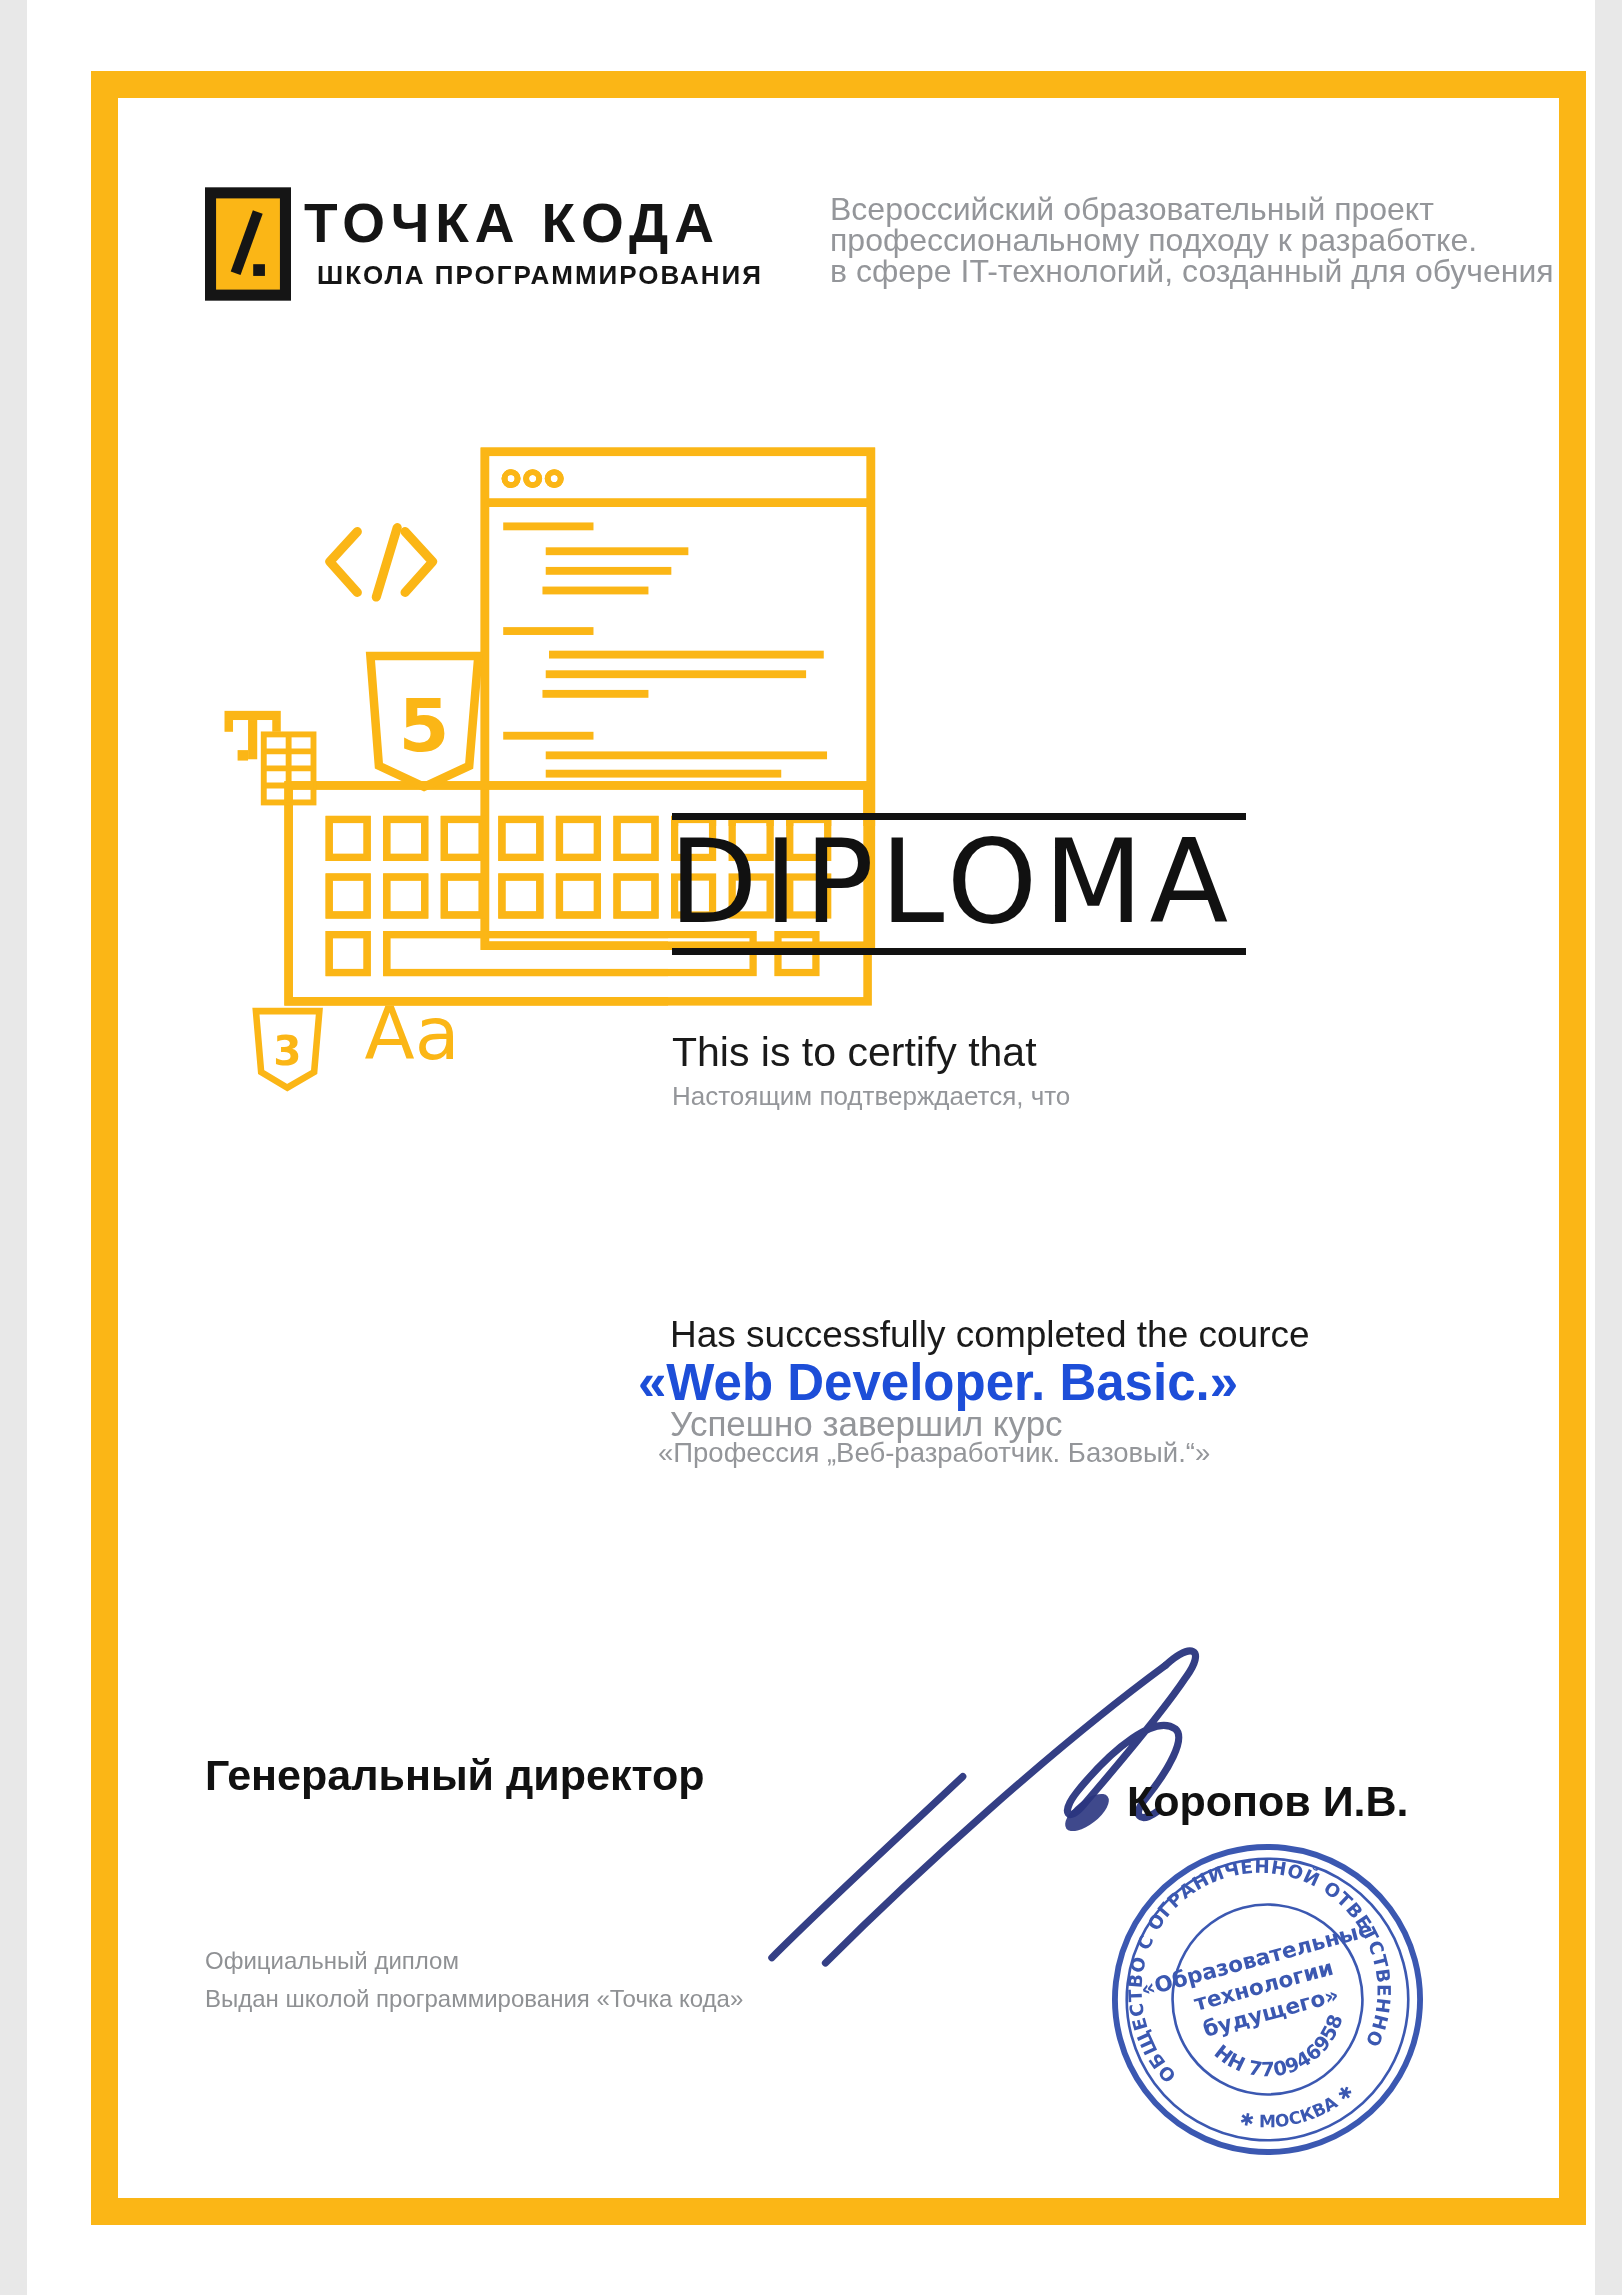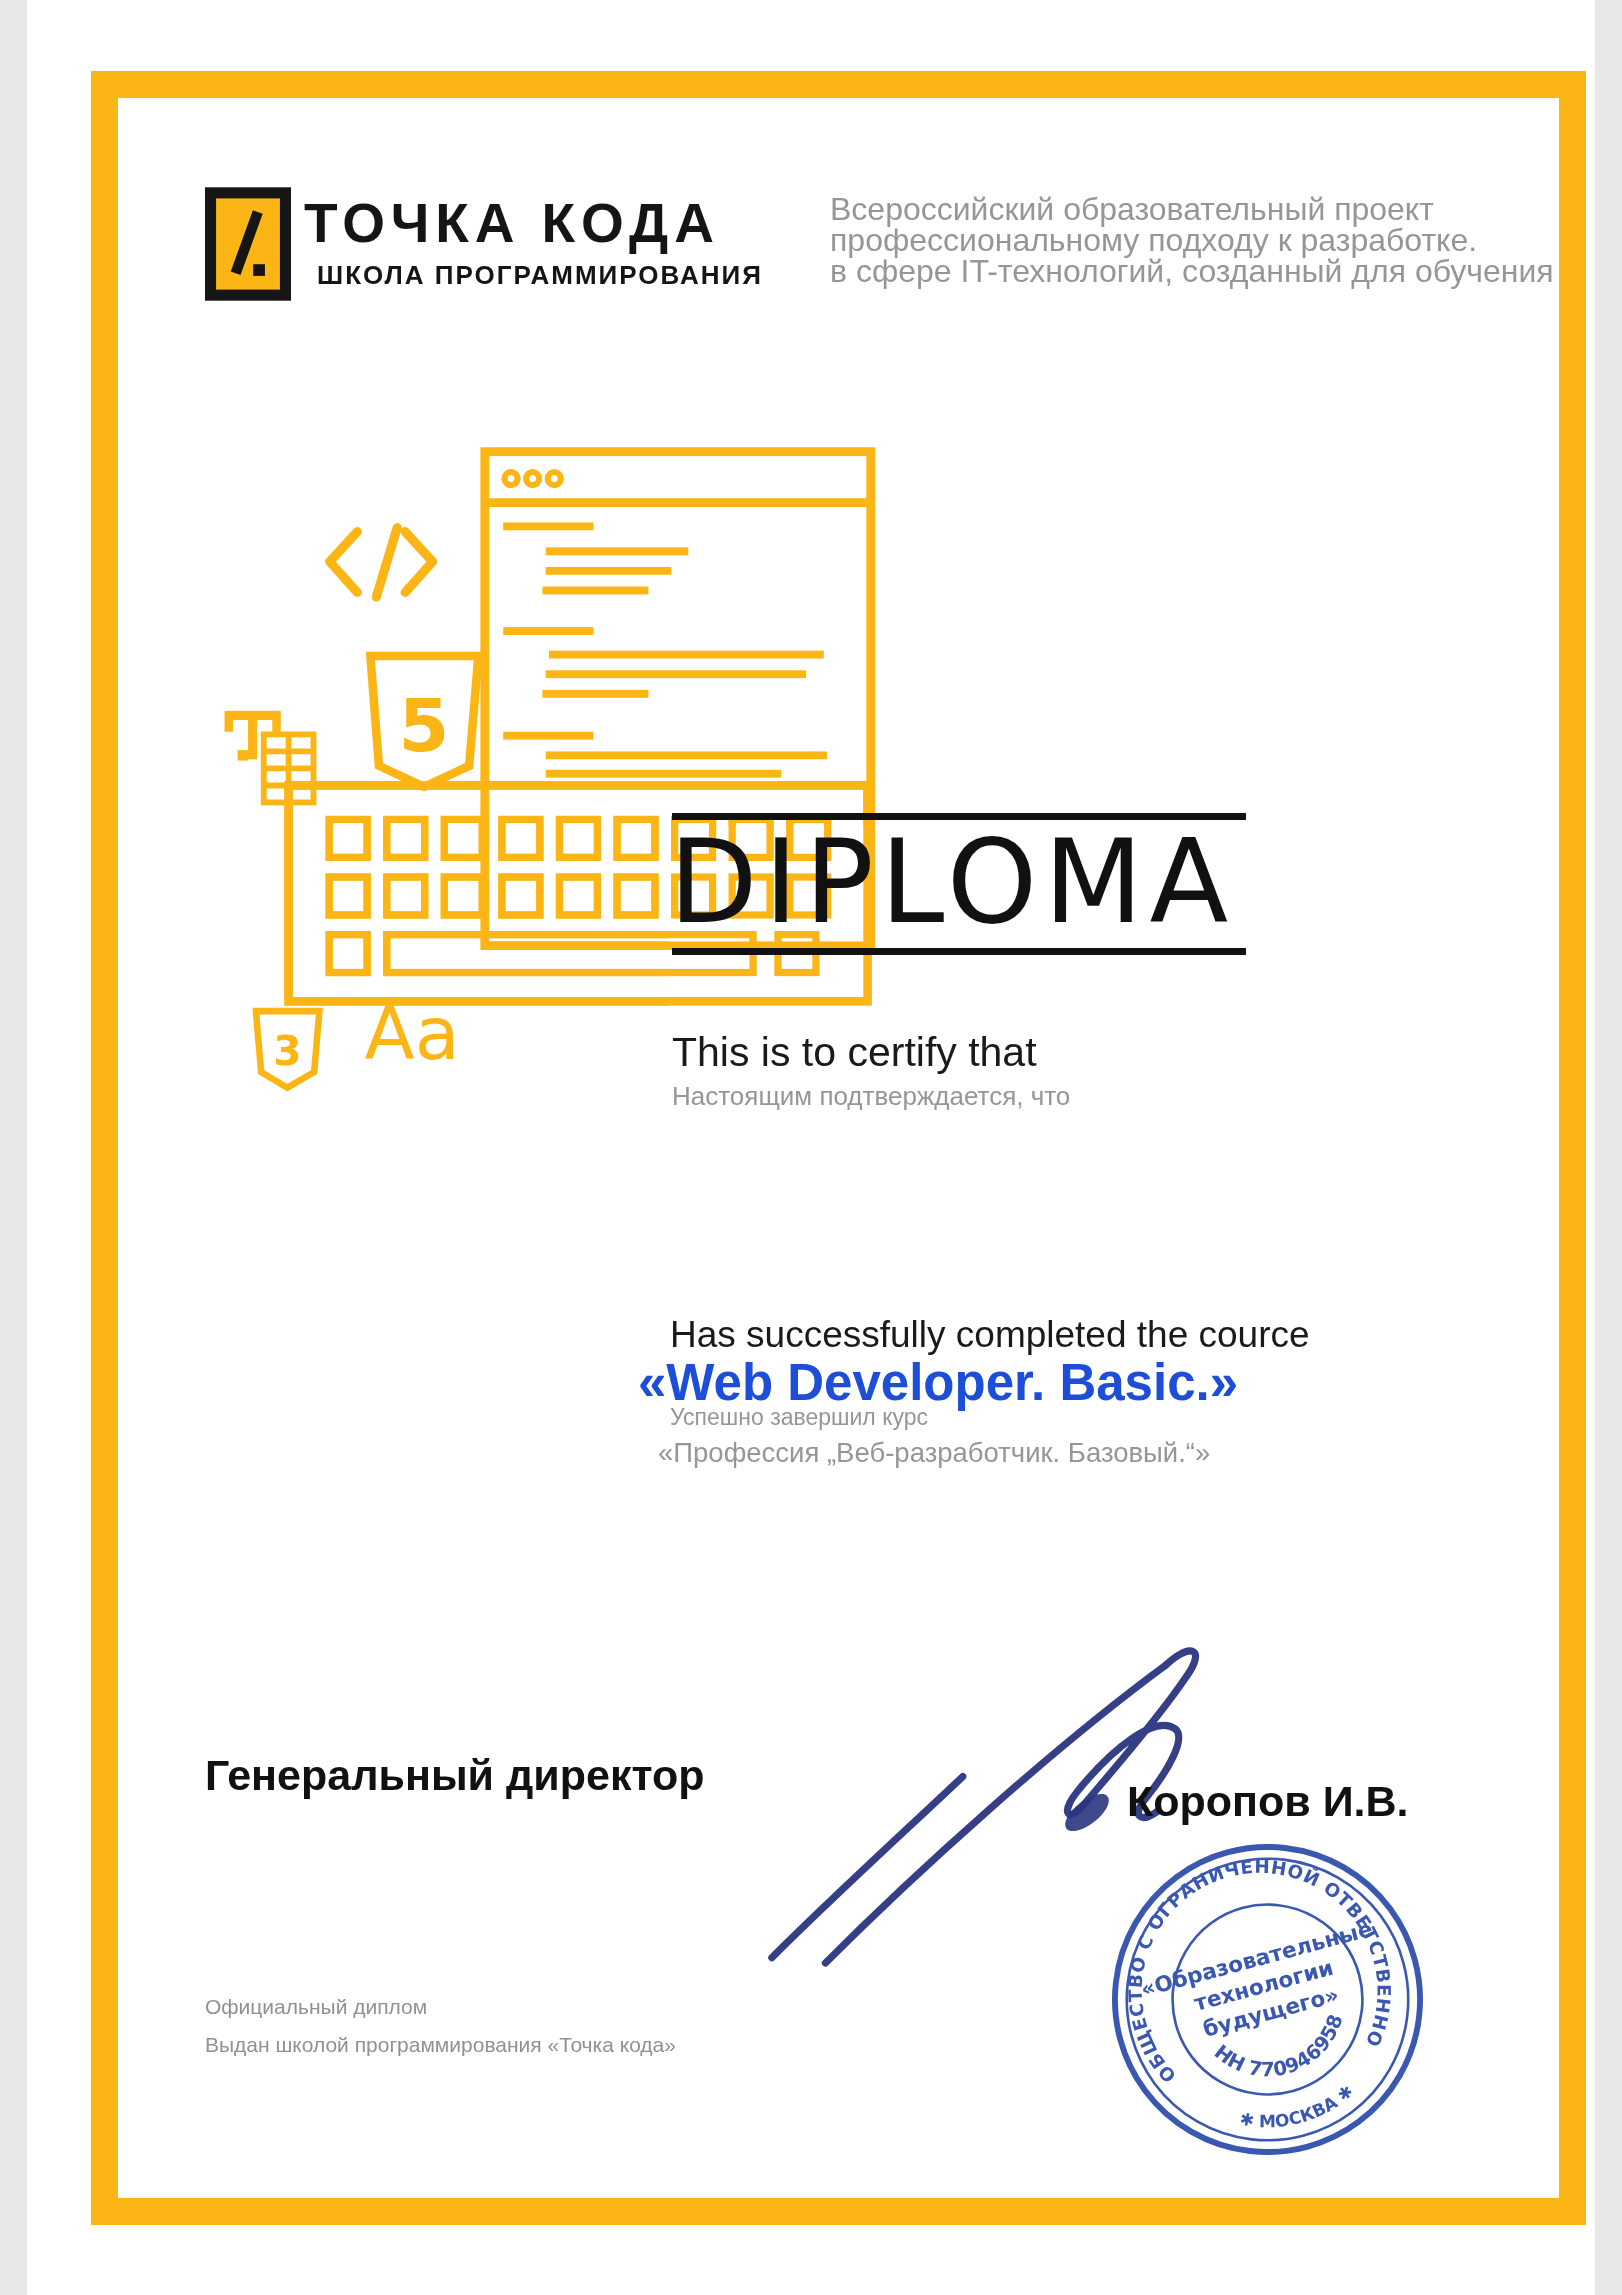--- a/index.html
+++ b/index.html
@@ -34,27 +34,27 @@
     left:642px;top:819px;width:576px;
     font-family:"DejaVu Sans","Liberation Sans",sans-serif;
     font-size:115px;font-weight:400;letter-spacing:6.5px;line-height:1.1;
     color:#111;white-space:nowrap;
   }
   .certify-en{left:645px;top:1029px;font-size:41px;color:#1a1a1a;white-space:nowrap;}
   .certify-ru{left:645px;top:1081px;font-size:26px;color:#94969A;white-space:nowrap;}
   
   .completed-en{left:643px;top:1314px;font-size:37px;color:#1a1a1a;white-space:nowrap;}
   .course-en{left:611px;top:1353px;font-size:51px;font-weight:bold;color:#1d4ed8;white-space:nowrap;}
-  .completed-ru{left:643px;top:1404px;font-size:23px;color:#94969A;white-space:nowrap;}
+  .completed-ru{left:643px;top:1404px;font-size:35px;color:#94969A;white-space:nowrap;}
   .course-ru{left:631px;top:1437px;font-size:27.5px;color:#94969A;white-space:nowrap;}
   
   .director-role{left:178px;top:1751px;font-size:43px;font-weight:bold;color:#111;white-space:nowrap;}
   .director-name{left:1100px;top:1777px;font-size:43px;font-weight:bold;color:#111;white-space:nowrap;}
   
-  .footer{left:178px;top:1988px;font-size:21px;line-height:38px;color:#8F9194;white-space:nowrap;}
+  .footer{left:178px;top:1942px;font-size:24px;line-height:38px;color:#8F9194;white-space:nowrap;}
   svg{overflow:visible;}
   svg text{font-family:"DejaVu Sans","Liberation Sans",sans-serif;}
 </style>
 </head>
 <body>
 
 <div class="page">
 
   <div class="abs frame"></div>
 

